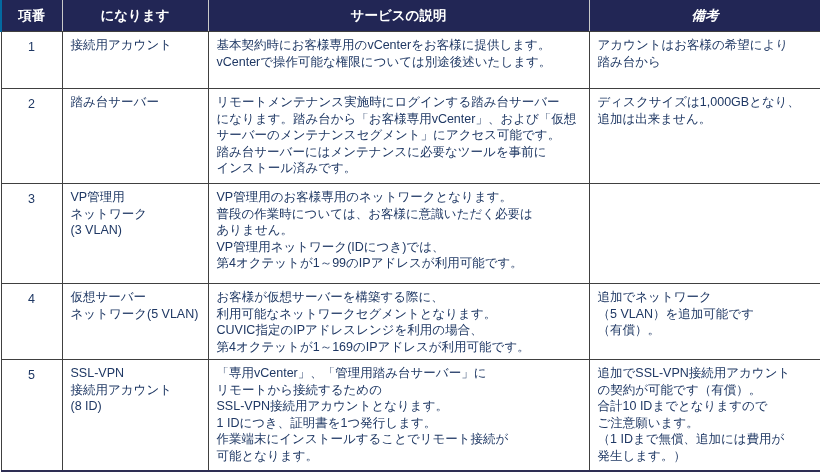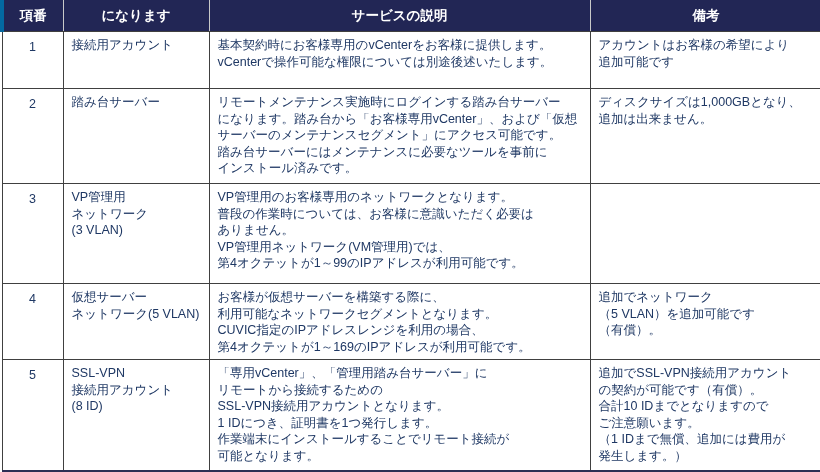--- a/index.html
+++ b/index.html
@@ -29,22 +29,22 @@
     font-size: 13.5px;
     height: 31px;
     text-align: center;
     vertical-align: middle;
     border-left: 1px solid #c9c9c9;
     border-right: 1px solid #c9c9c9;
     border-top: 1px solid #222655;
     border-bottom: 1px solid #404040;
     padding: 2px 4px;
   }
-  th:first-child { border-left: 4px solid #0369a1; }
-  th:last-child  { border-right: 1px solid #404040; }
+  th:first-child { border-left: 2px solid #0369a1; }
+  th:last-child  { border-right: 1px solid #404040; font-style: italic; }
 
   td {
     border: 1px solid #404040;
     color: #1f3864;
     font-size: 12.5px;
     line-height: 16.5px;
     vertical-align: top;
     padding: 5px 8px 4px 8px;
     overflow: hidden;
   }
@@ -78,42 +78,42 @@
       <th>備考</th>
     </tr>
   </thead>
   <tbody>
     <tr class="r1">
       <td class="no">1</td>
       <td class="multiline">接続用アカウント</td>
       <td class="multiline">基本契約時にお客様専用のvCenterをお客様に提供します。
 vCenterで操作可能な権限については別途後述いたします。</td>
       <td class="multiline">アカウントはお客様の希望により
-追加可能です</td>
+踏み台から</td>
     </tr>
     <tr class="r2">
       <td class="no">2</td>
       <td class="multiline">踏み台サーバー</td>
       <td class="multiline">リモートメンテナンス実施時にログインする踏み台サーバー
 になります。踏み台から「お客様専用vCenter」、および「仮想
 サーバーのメンテナンスセグメント」にアクセス可能です。
 踏み台サーバーにはメンテナンスに必要なツールを事前に
 インストール済みです。</td>
       <td class="multiline">ディスクサイズは1,000GBとなり、
 追加は出来ません。</td>
     </tr>
     <tr class="r3">
       <td class="no">3</td>
       <td class="multiline">VP管理用
 ネットワーク
 (3 VLAN)</td>
       <td class="multiline">VP管理用のお客様専用のネットワークとなります。
 普段の作業時については、お客様に意識いただく必要は
 ありません。
-VP管理用ネットワーク(VM管理用)では、
+VP管理用ネットワーク(IDにつき)では、
 第4オクテットが1～99のIPアドレスが利用可能です。</td>
       <td class="multiline"></td>
     </tr>
     <tr class="r4">
       <td class="no">4</td>
       <td class="multiline">仮想サーバー
 ネットワーク(5 VLAN)</td>
       <td class="multiline">お客様が仮想サーバーを構築する際に、
 利用可能なネットワークセグメントとなります。
 CUVIC指定のIPアドレスレンジを利用の場合、

